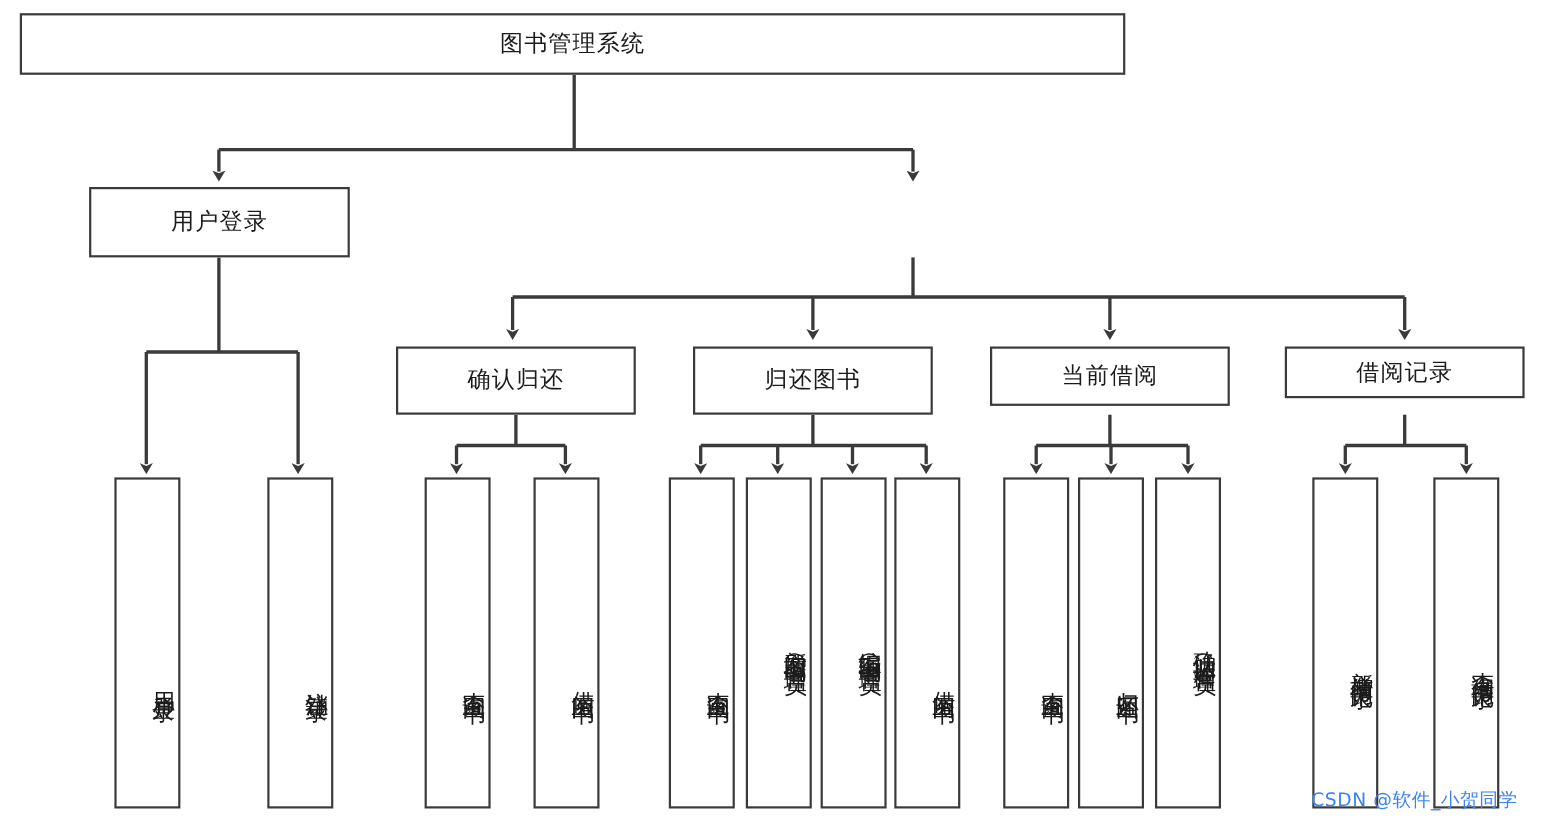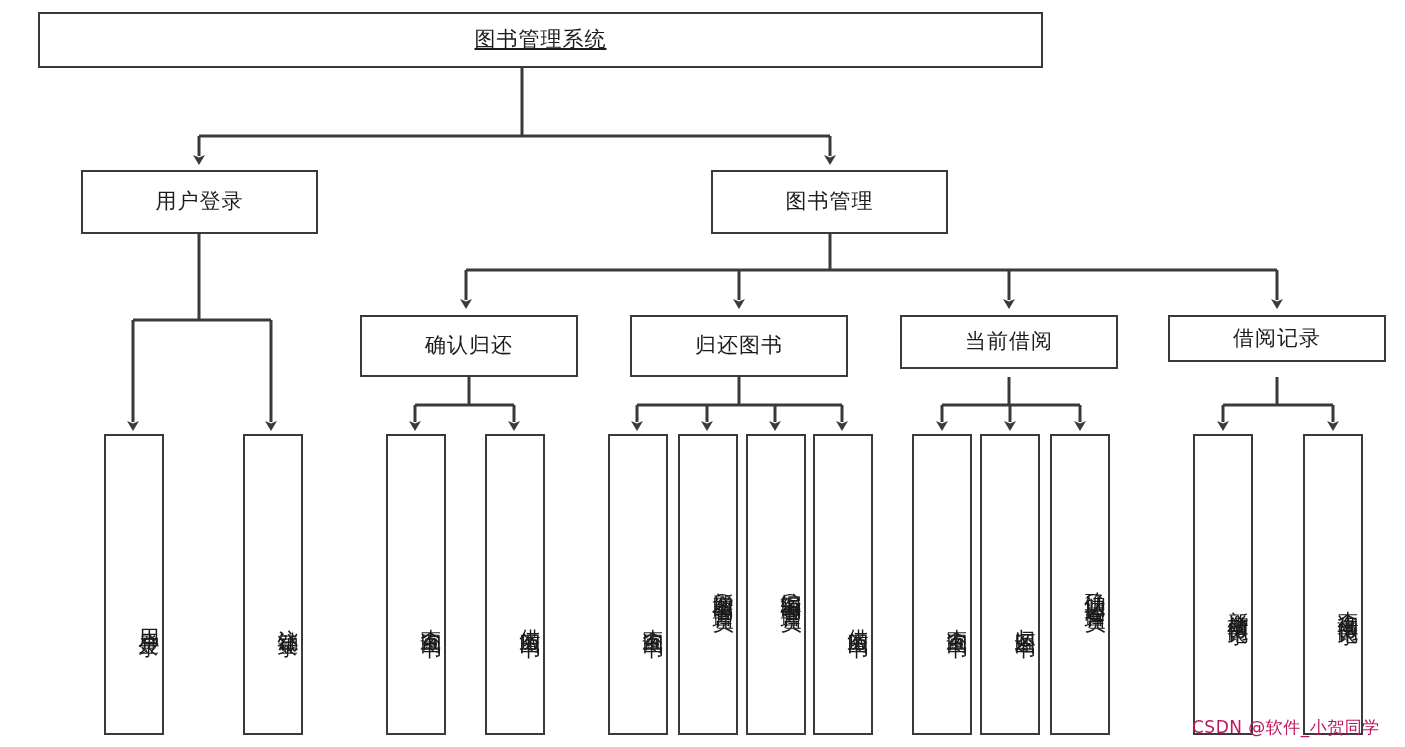--- a/index.html
+++ b/index.html
@@ -52,21 +52,21 @@
     padding-top: 6px;
   }
   .node.vert .vtext {
     writing-mode: vertical-rl;
     text-orientation: upright;
     white-space: nowrap;
   }
   .watermark {
     position: absolute;
     font-size: 17px;
-    color: #be185d;
+    color: #3b82f6;
     letter-spacing: 0.5px;
     white-space: nowrap;
     user-select: none;
   }
 </style>
 </head>
 <body>
 
 <div id="canvas">
 
@@ -113,31 +113,28 @@
       <path d="M1010,405 L1010,422" marker-end="url(#arrow)"></path>
       <path d="M1080,405 L1080,422" marker-end="url(#arrow)"></path>
 
       <path d="M1277,377 L1277,405"></path>
       <path d="M1223,405 L1333,405"></path>
       <path d="M1223,405 L1223,422" marker-end="url(#arrow)"></path>
       <path d="M1333,405 L1333,422" marker-end="url(#arrow)"></path>
     </g>
   </svg>
 
-  <div class="node horiz" style="left:38px; top:12px; width:1005px; height:56px;text-decoration:underline;">
+  <div class="node horiz" style="left:18px; top:12px; width:1005px; height:56px;">
     <span>图书管理系统</span>
   </div>
 
   <div class="node horiz" style="left:81px; top:170px; width:237px; height:64px;">
     <span>用户登录</span>
   </div>
 
-  <div class="node horiz" style="left:711px; top:170px; width:237px; height:64px;">
-    <span>图书管理</span>
-  </div>
 
   <div class="node horiz" style="left:360px; top:315px; width:218px; height:62px;">
     <span>确认归还</span>
   </div>
 
   <div class="node horiz" style="left:630px; top:315px; width:218px; height:62px;">
     <span>归还图书</span>
   </div>
 
   <div class="node horiz" style="left:900px; top:315px; width:218px; height:54px;">

